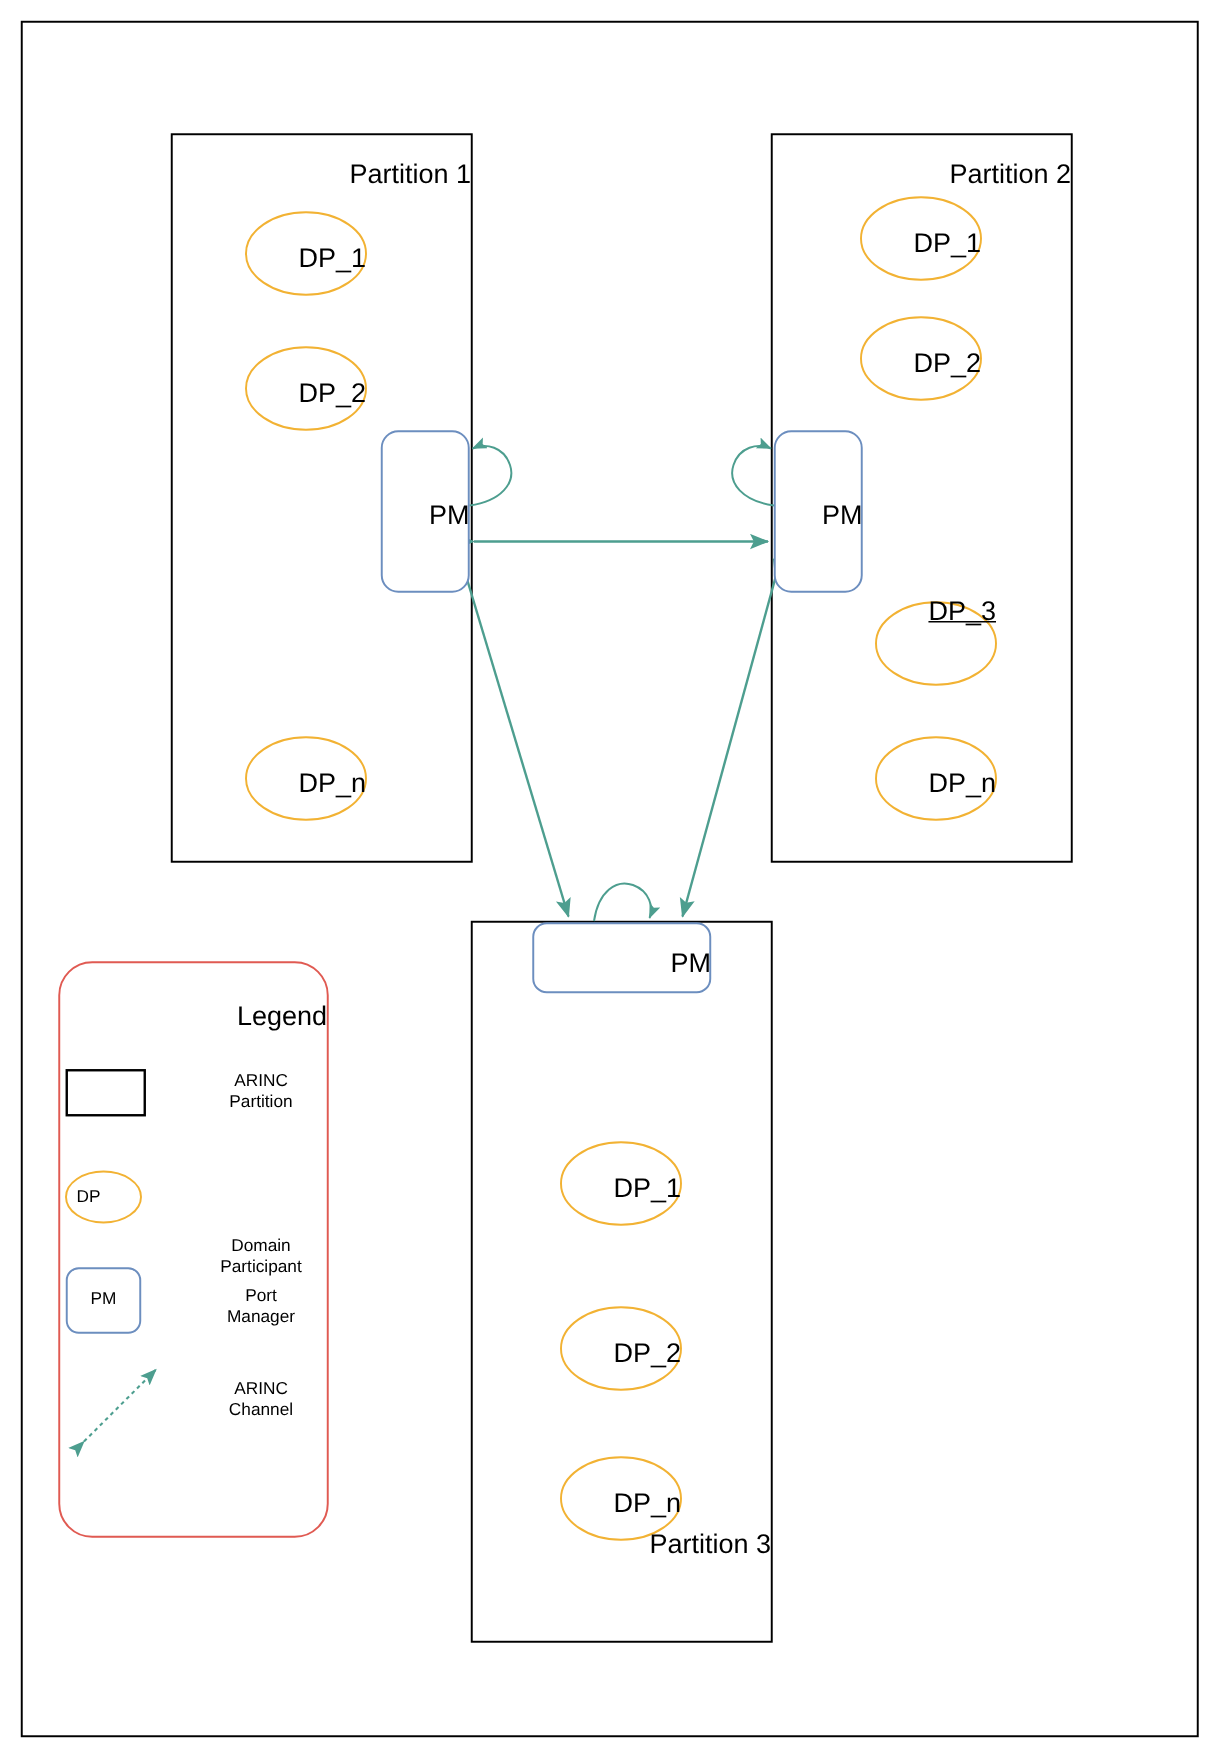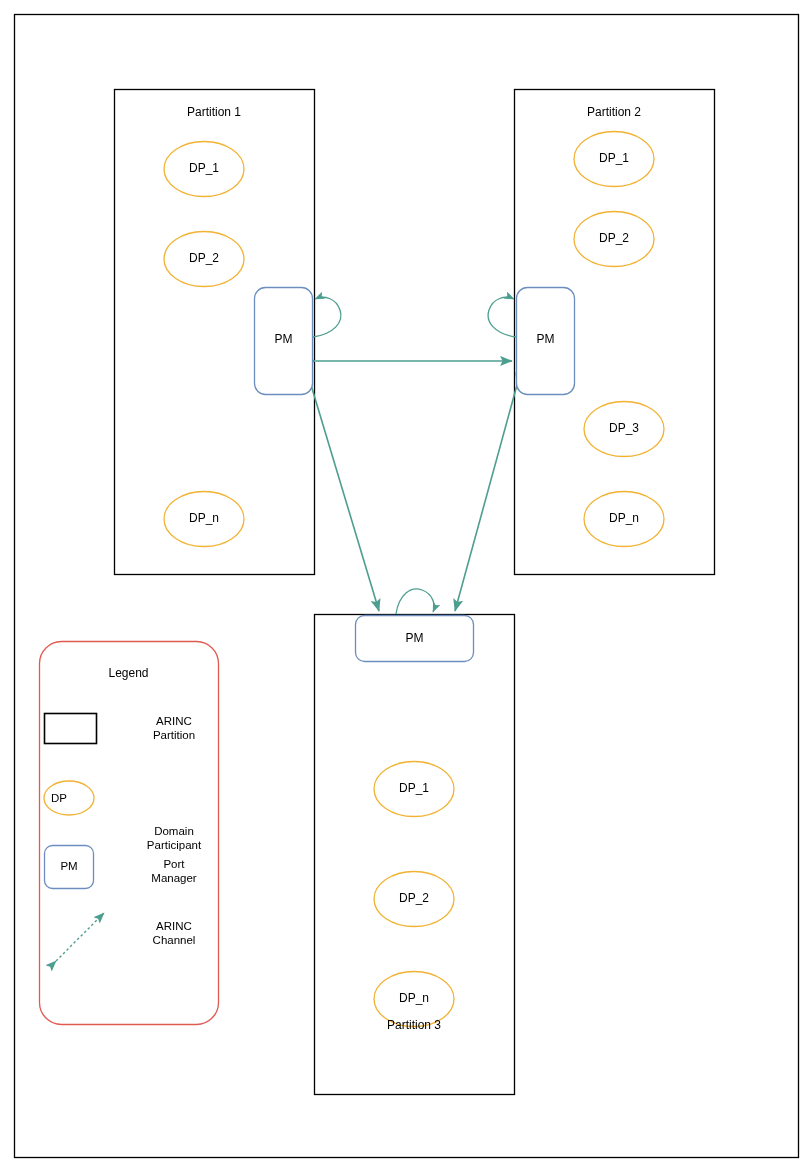--- a/index.html
+++ b/index.html
@@ -24,21 +24,21 @@
   }
   .lbl {
     position: absolute;
     font-family: "Liberation Sans", sans-serif;
     color: #000000;
     text-align: center;
     line-height: 1.25;
     white-space: pre-line;
     pointer-events: none;
   }
-  .lbl-12 { font-size: 12px; }
+  .lbl-12 { font-size: 18px; text-align: right; }
   .lbl-11 { font-size: 11.5px; }
 </style>
 </head>
 <body>
 
 <div id="canvas">
 
   <svg width="812" height="1172">
     <defs>
       <marker id="arrow-teal" markerWidth="9" markerHeight="9" refX="7.5" refY="3.2" orient="auto" markerUnits="strokeWidth">
@@ -99,21 +99,21 @@
 
   <div class="lbl lbl-12" style="left:114px; top:105px; width:200px;">Partition 1</div>
   <div class="lbl lbl-12" style="left:164px; top:161px; width:80px;">DP_1</div>
   <div class="lbl lbl-12" style="left:164px; top:251px; width:80px;">DP_2</div>
   <div class="lbl lbl-12" style="left:164px; top:511px; width:80px;">DP_n</div>
   <div class="lbl lbl-12" style="left:254px; top:332px; width:59px;">PM</div>
 
   <div class="lbl lbl-12" style="left:514px; top:105px; width:200px;">Partition 2</div>
   <div class="lbl lbl-12" style="left:574px; top:151px; width:80px;">DP_1</div>
   <div class="lbl lbl-12" style="left:574px; top:231px; width:80px;">DP_2</div>
-  <div class="lbl lbl-12" style="left:584px; top:421px; width:80px;">DP_3</div>
+  <div class="lbl lbl-12" style="left:584px; top:396px; width:80px;text-decoration:underline;">DP_3</div>
   <div class="lbl lbl-12" style="left:584px; top:511px; width:80px;">DP_n</div>
   <div class="lbl lbl-12" style="left:516px; top:332px; width:59px;">PM</div>
 
   <div class="lbl lbl-12" style="left:314px; top:1018px; width:200px;">Partition 3</div>
   <div class="lbl lbl-12" style="left:374px; top:781px; width:80px;">DP_1</div>
   <div class="lbl lbl-12" style="left:374px; top:891px; width:80px;">DP_2</div>
   <div class="lbl lbl-12" style="left:374px; top:991px; width:80px;">DP_n</div>
   <div class="lbl lbl-12" style="left:355px; top:631px; width:119px;">PM</div>
 
   <div class="lbl lbl-12" style="left:39px; top:666px; width:179px;">Legend</div>

